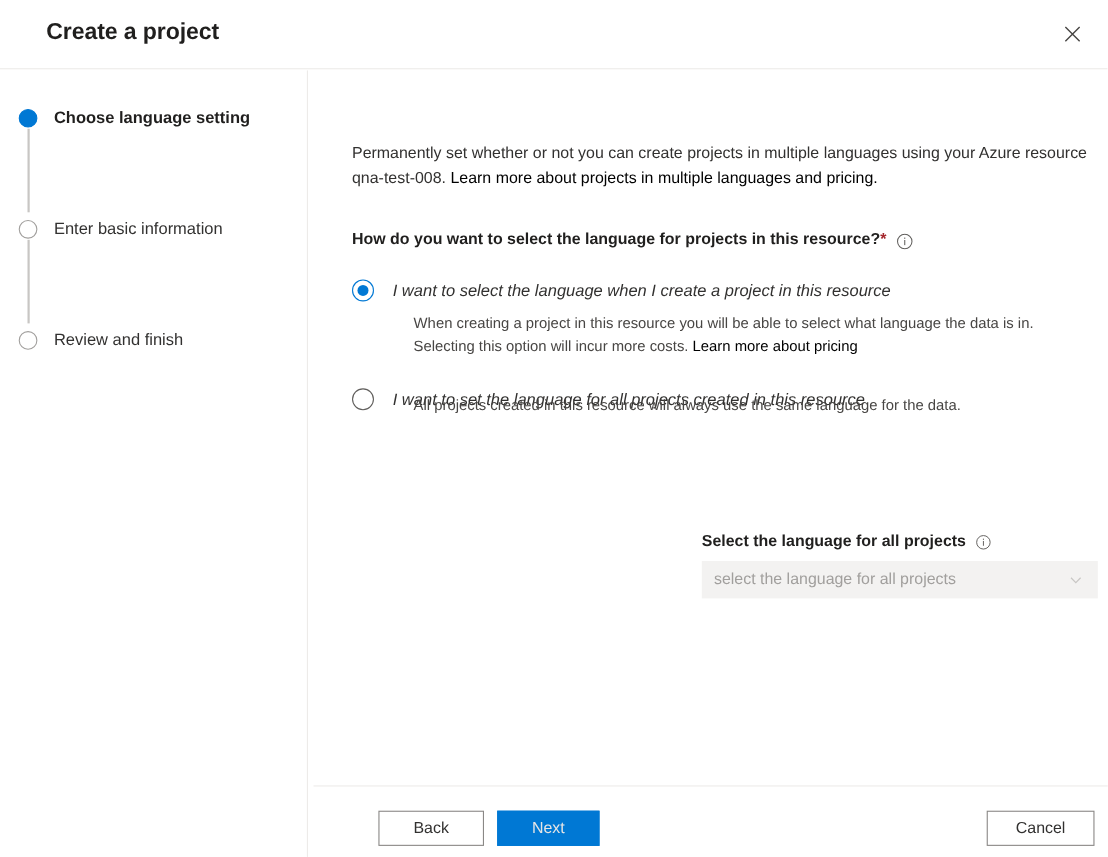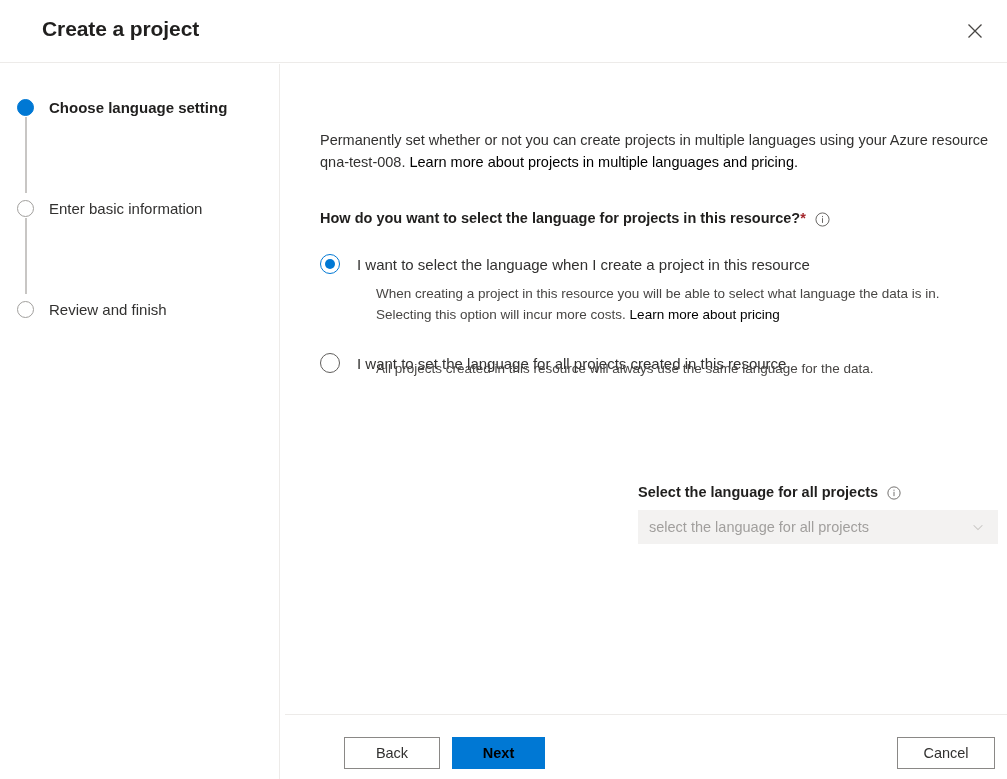--- a/index.html
+++ b/index.html
@@ -171,20 +171,21 @@
     left: 39px;
     top: 188px;
     width: 680px;
   }
   .radio-row {
     position: relative;
     display: flex;
     align-items: center;
     height: 24px;
     cursor: pointer;
+    font-style: italic;
   }
   .radio-row.second { margin-top: 75px; }
 
   .radio-outer {
     width: 20px;
     height: 20px;
     border-radius: 50%;
     background: #ffffff;
     position: relative;
     flex: 0 0 auto;
@@ -283,22 +284,22 @@
     white-space: nowrap;
   }
   .btn-secondary {
     background: #ffffff;
     border: 1px solid #8a8886;
     color: #323130;
   }
   .btn-primary {
     background: #0078d4;
     border: 1px solid #0078d4;
-    color: #000000;
-    font-weight: 700;
+    color: #e5e5e5;
+    font-weight: 400;
   }
   .btn-back   { left: 59px;  top: 22px; width: 96px; }
   .btn-next   { left: 167px; top: 22px; width: 93px; }
   .btn-cancel { left: 612px; top: 22px; width: 98px; }
 </style>
 </head>
 <body>
 
 <div class="dialog-header">
   <div class="dialog-title">Create a project</div>

